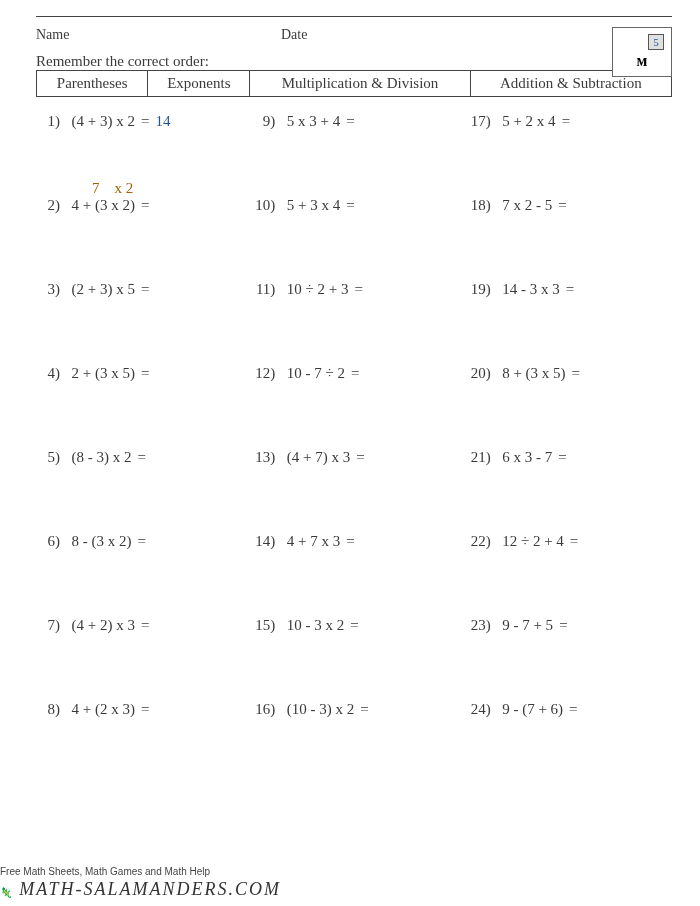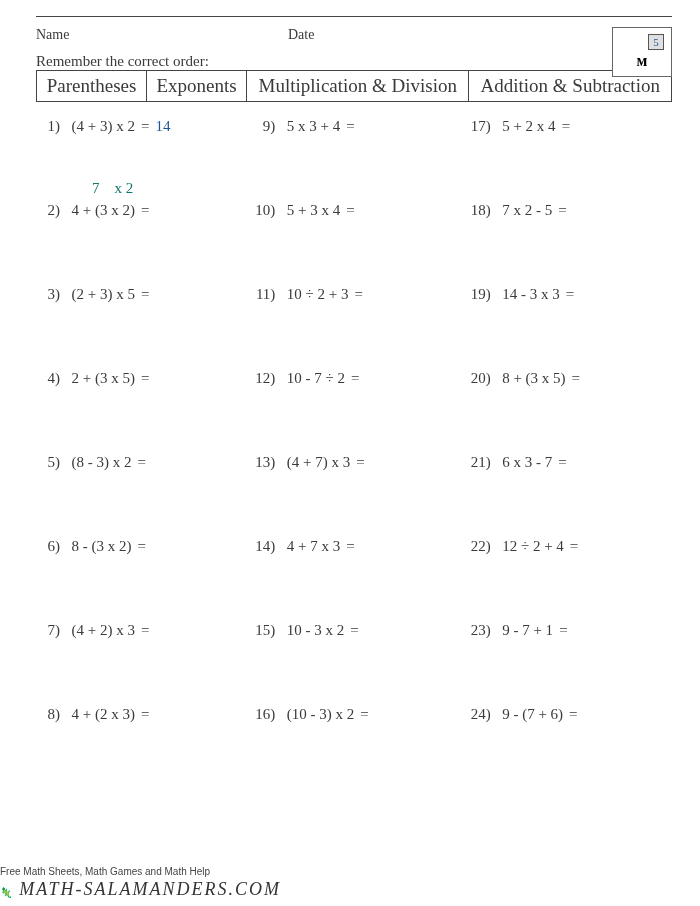--- a/index.html
+++ b/index.html
@@ -20,21 +20,21 @@
     border-top: 1px solid #444;
     margin-bottom: 10px;
   }
   .header-row {
     position: relative;
     height: 20px;
     font-size: 14px;
     color: #3a3a3a;
   }
   .header-row .name { position: absolute; left: 0; }
-  .header-row .date { position: absolute; left: 252px; }
+  .header-row .date { position: absolute; left: 245px; }
   .logo-box {
     position: absolute;
     right: 0;
     top: 0;
     width: 60px;
     height: 50px;
     border: 1px solid #666;
     background: #fff;
     font-size: 9px;
     text-align: center;
@@ -66,21 +66,21 @@
     letter-spacing: 0.5px;
   }
   .subtitle {
     font-size: 15px;
     color: #3a3a3a;
     margin-top: 6px;
   }
   table.rule-table {
     width: 100%;
     border-collapse: collapse;
-    font-size: 19px;
+    font-size: 15px;
     color: #3a3a3a;
     margin-bottom: 14px;
   }
   table.rule-table td {
     border: 1px solid #444;
     padding: 4px 8px;
     text-align: center;
   }
   .problems {
     display: grid;
@@ -102,21 +102,21 @@
     padding-right: 4px;
   }
   .expr {
     white-space: pre;
   }
   .eq { padding: 0 6px; }
   .ans { color: #1e5799; }
   .work {
     position: absolute;
     font-size: 15px;
-    color: #0f766e;
+    color: #a16207;
     left: 92px;
     top: 180px;
     white-space: pre;
   }
   .footer {
     position: absolute;
     bottom: 6px;
     left: 0;
     width: 612px;
     text-align: left;
@@ -299,21 +299,21 @@
           <span class="ans"></span>
         </div>
         <div class="prob">
           <span class="num">22)</span>
           <span class="expr">  12 ÷ 2 + 4</span>
           <span class="eq">  =</span>
           <span class="ans"></span>
         </div>
         <div class="prob">
           <span class="num">23)</span>
-          <span class="expr">  9 - 7 + 1</span>
+          <span class="expr">  9 - 7 + 5</span>
           <span class="eq">  =</span>
           <span class="ans"></span>
         </div>
         <div class="prob">
           <span class="num">24)</span>
           <span class="expr">  9 - (7 + 6)</span>
           <span class="eq">  =</span>
           <span class="ans"></span>
         </div>
       </div>

